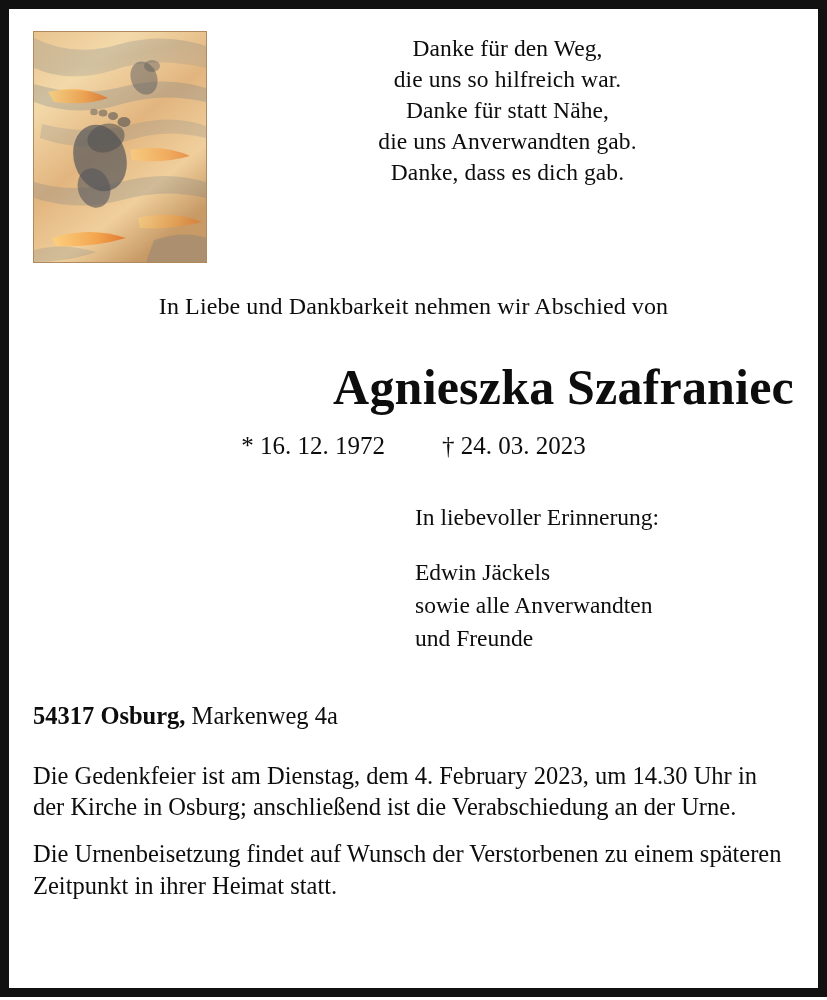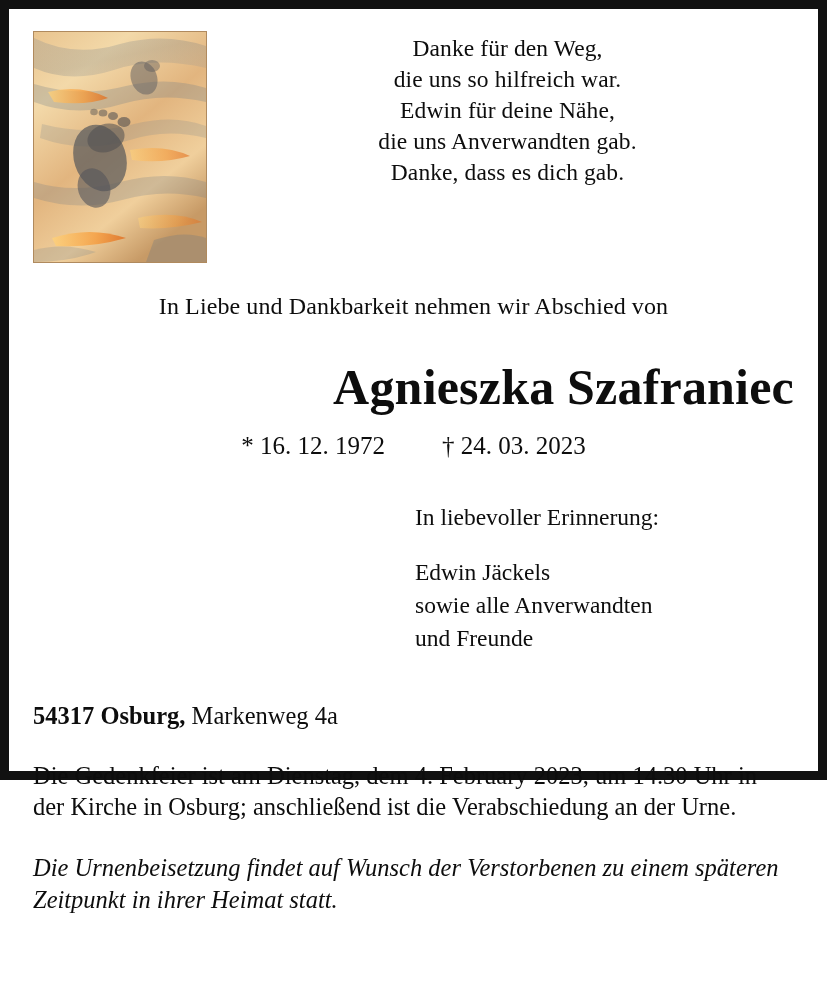--- a/index.html
+++ b/index.html
@@ -10,21 +10,21 @@
   body {
     width: 827px;
     height: 1000px;
     font-family: "Liberation Serif", serif;
     color: #0d0d0d;
     overflow: hidden;
   }
   .obituary {
     box-sizing: border-box;
     width: 827px;
-    height: 780px;
+    height: 997px;
     border: 9px solid #111111;
     background: #ffffff;
     padding: 22px 24px 18px 24px;
     position: relative;
   }
   .top-row {
     display: flex;
     align-items: flex-start;
   }
   .photo {
@@ -97,22 +97,21 @@
   }
   .address .zip {
     font-weight: bold;
   }
   .para {
     margin-top: 30px;
     font-size: 24.5px;
     line-height: 1.28;
   }
   .para.second {
-    margin-top: 30px;
-    font-style: italic;
+    margin-top: 16px;
   }
 </style>
 </head>
 <body>
 
 <div class="obituary">
 
   <div class="top-row">
 
     <div class="photo">
@@ -162,21 +161,21 @@
         <ellipse cx="118" cy="34" rx="8" ry="6" fill="#55555a" opacity="0.4"></ellipse>
 
         <path d="M120 208 Q150 198 172 206 L172 230 L112 230 Z" fill="#6b7681" opacity="0.3"></path>
         <path d="M0 218 Q30 210 62 220 Q34 230 0 230 Z" fill="#7c8791" opacity="0.25"></path>
       </svg>
     </div>
 
     <div class="verse">
       <div class="line">Danke für den Weg,</div>
       <div class="line">die uns so hilfreich war.</div>
-      <div class="line">Edwin für deine Nähe,</div>
+      <div class="line">Danke für statt Nähe,</div>
       <div class="line">die uns Anverwandten gab.</div>
       <div class="line">Danke, dass es dich gab.</div>
     </div>
   </div>
 
   <div class="abschied">In Liebe und Dankbarkeit nehmen wir Abschied von</div>
 
   <div class="name">Agnieszka Szafraniec</div>
 
   <div class="dates">

